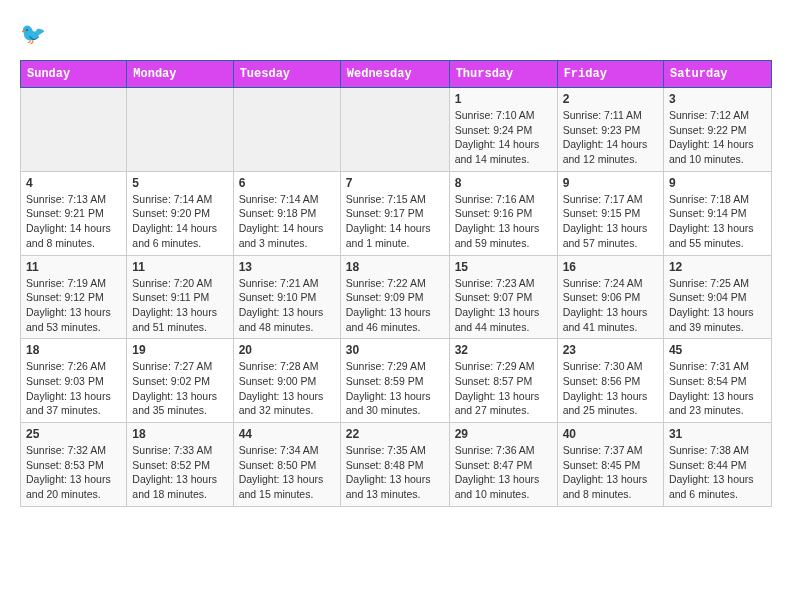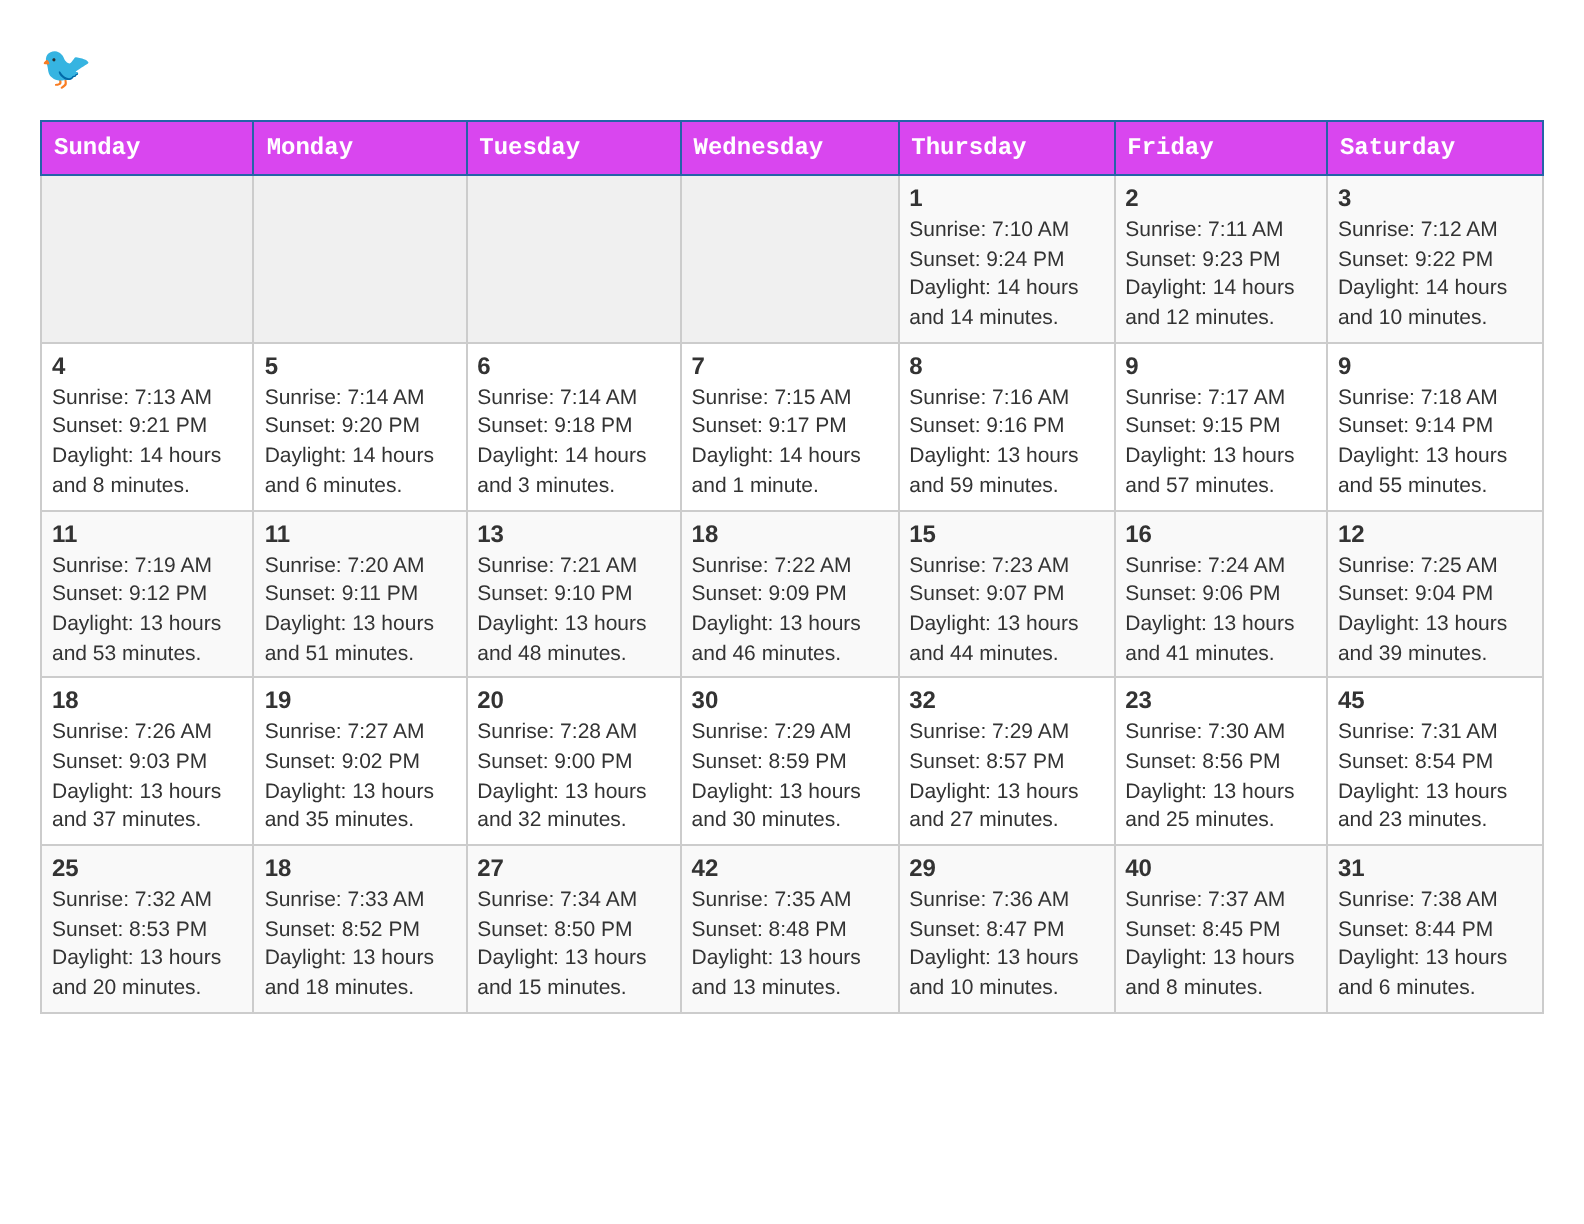--- a/index.html
+++ b/index.html
@@ -237,25 +237,25 @@
       <tr class="row-odd">
         <td>
           <span class="day-number">25</span>
           <div class="day-info">Sunrise: 7:32 AM<br>Sunset: 8:53 PM<br>Daylight: 13 hours and 20 minutes.</div>
         </td>
         <td>
           <span class="day-number">18</span>
           <div class="day-info">Sunrise: 7:33 AM<br>Sunset: 8:52 PM<br>Daylight: 13 hours and 18 minutes.</div>
         </td>
         <td>
-          <span class="day-number">27</span>
+          <span class="day-number">44</span>
           <div class="day-info">Sunrise: 7:34 AM<br>Sunset: 8:50 PM<br>Daylight: 13 hours and 15 minutes.</div>
         </td>
         <td>
-          <span class="day-number">42</span>
+          <span class="day-number">22</span>
           <div class="day-info">Sunrise: 7:35 AM<br>Sunset: 8:48 PM<br>Daylight: 13 hours and 13 minutes.</div>
         </td>
         <td>
           <span class="day-number">29</span>
           <div class="day-info">Sunrise: 7:36 AM<br>Sunset: 8:47 PM<br>Daylight: 13 hours and 10 minutes.</div>
         </td>
         <td>
           <span class="day-number">40</span>
           <div class="day-info">Sunrise: 7:37 AM<br>Sunset: 8:45 PM<br>Daylight: 13 hours and 8 minutes.</div>
         </td>

